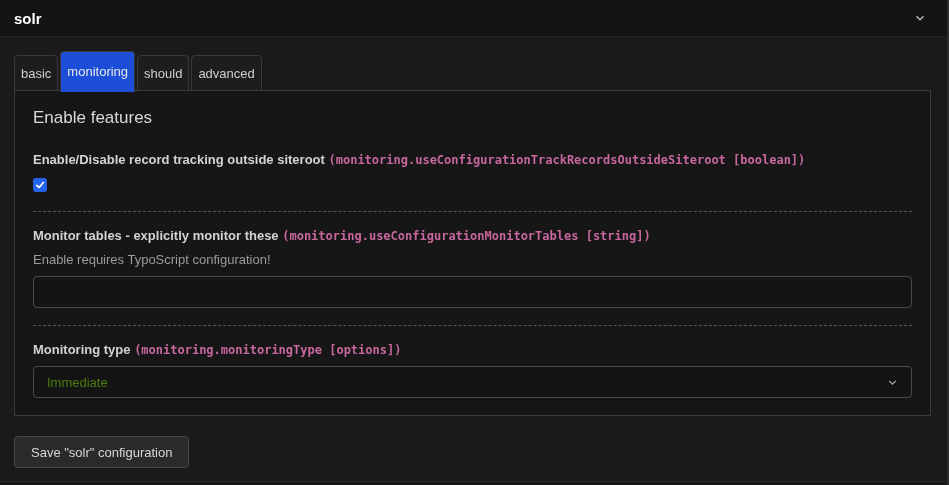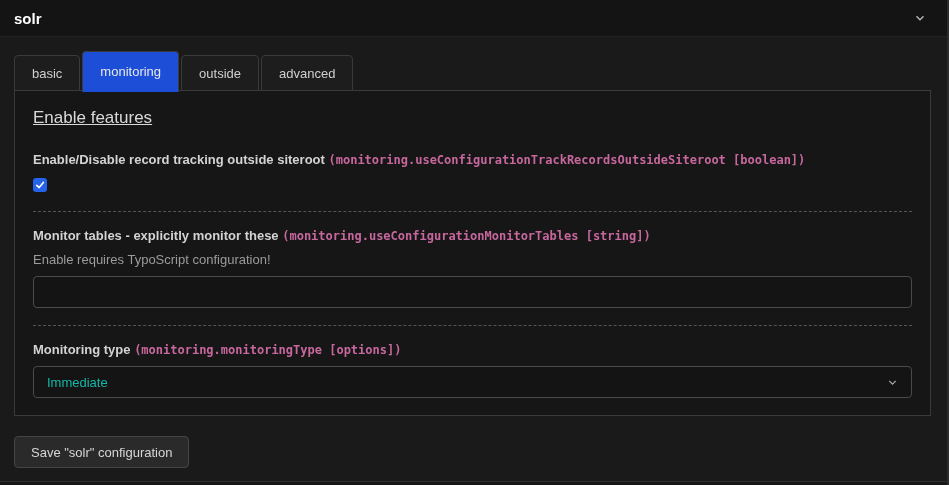--- a/index.html
+++ b/index.html
@@ -31,21 +31,21 @@
 
   
   .content { padding: 14px 18px 0 14px; }
   .tabs { display: flex; align-items: flex-end; position: relative; z-index: 2; }
   .tab {
     background: #1d1d1d;
     border: 1px solid #3a3a3a;
     border-radius: 4px 4px 0 0;
     color: #cfcfcf;
     font-size: 13px;
-    padding: 0 17px;
+    padding: 0 6px;
     height: 36px;
     display: flex;
     align-items: center;
     margin-right: 2px;
     cursor: pointer;
     position: relative;
   }
   .tab.active {
     background: #1d4ed8;
     color: #e8e8e8;
@@ -62,21 +62,20 @@
     margin-top: -1px;
     padding: 15px 18px 17px 18px;
     position: relative;
     z-index: 1;
   }
   .panel-heading {
     color: #d9d9d9;
     font-size: 17px;
     font-weight: 400;
     margin: 2px 0 24px 0;
-    text-decoration: underline;
   }
   .field-label {
     font-size: 13px;
     font-weight: bold;
     color: #d3d3d3;
     margin-bottom: 9px;
   }
   .field-key {
     font-family: "DejaVu Sans Mono", monospace;
     font-size: 12px;
@@ -121,21 +120,21 @@
     height: 32px;
     background: #141414;
     border: 1px solid #4a4a4a;
     border-radius: 4px;
     display: flex;
     align-items: center;
     justify-content: space-between;
     padding: 0 12px 0 13px;
     cursor: pointer;
   }
-  .select-value { color: #14b8a6; font-size: 13px; }
+  .select-value { color: #4d7c0f; font-size: 13px; }
 
   
   .save-btn {
     margin: 20px 0 0 14px;
     background: #2a2a2a;
     border: 1px solid #454545;
     border-radius: 4px;
     color: #d6d6d6;
     font-size: 13px;
     font-family: "Liberation Sans", sans-serif;
@@ -177,21 +176,21 @@
 <div class="content">
 
   <div class="tabs">
     <div class="tab">
       <span>basic</span>
     </div>
     <div class="tab active">
       <span>monitoring</span>
     </div>
     <div class="tab">
-      <span>outside</span>
+      <span>should</span>
     </div>
     <div class="tab">
       <span>advanced</span>
     </div>
   </div>
 
   <div class="panel">
     <h2 class="panel-heading">Enable features</h2>
 
     <div>

